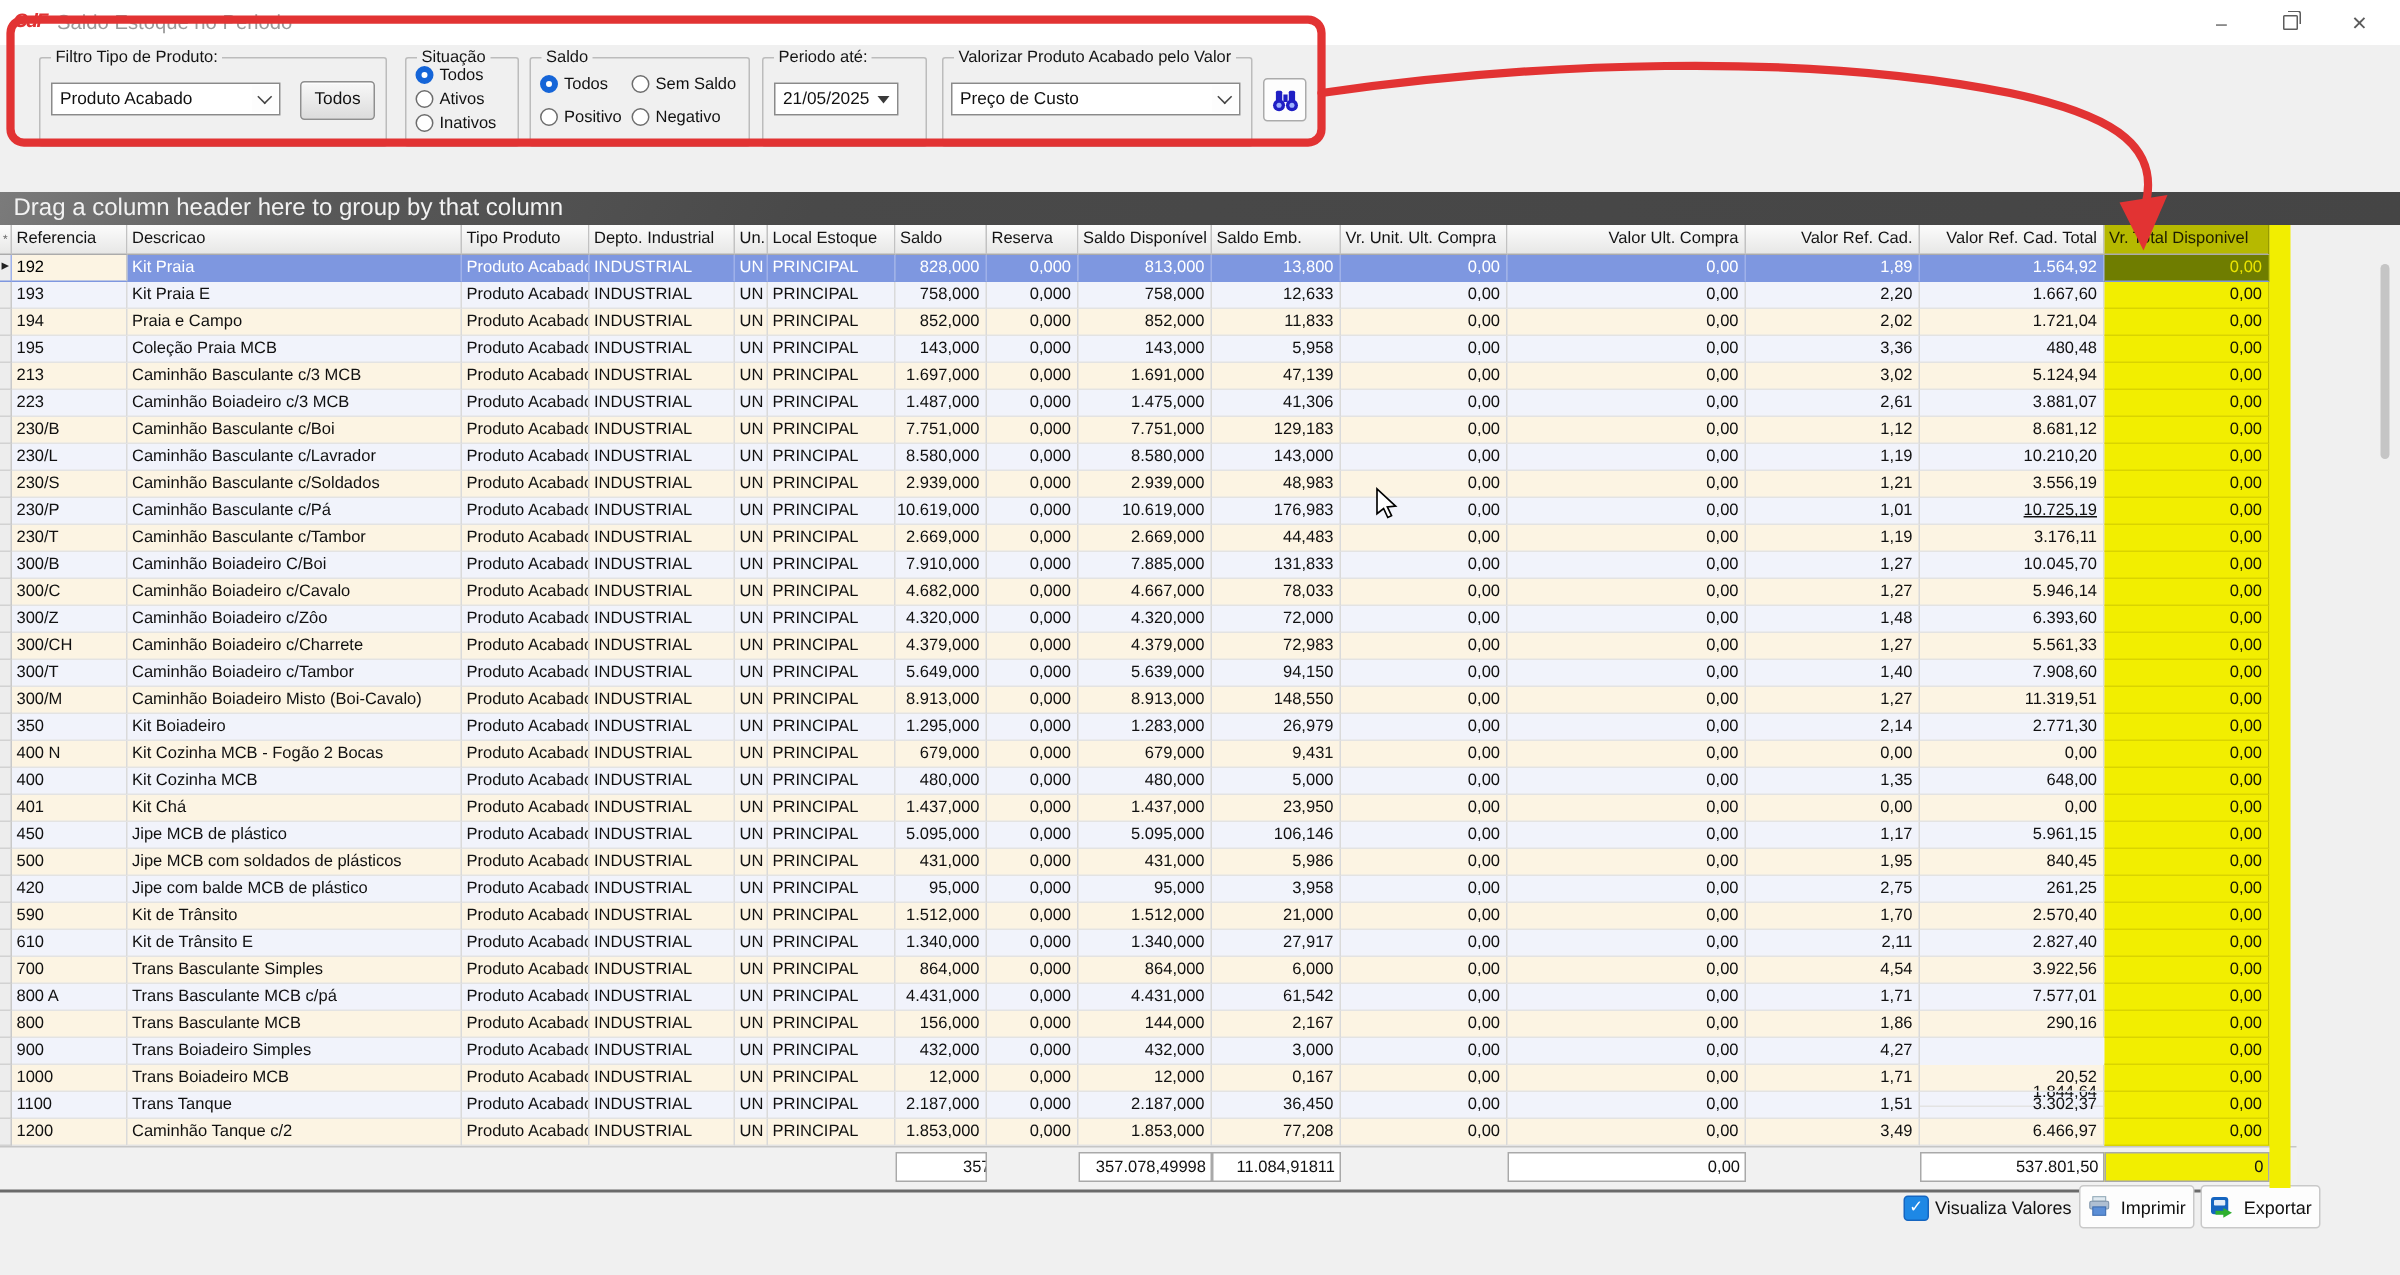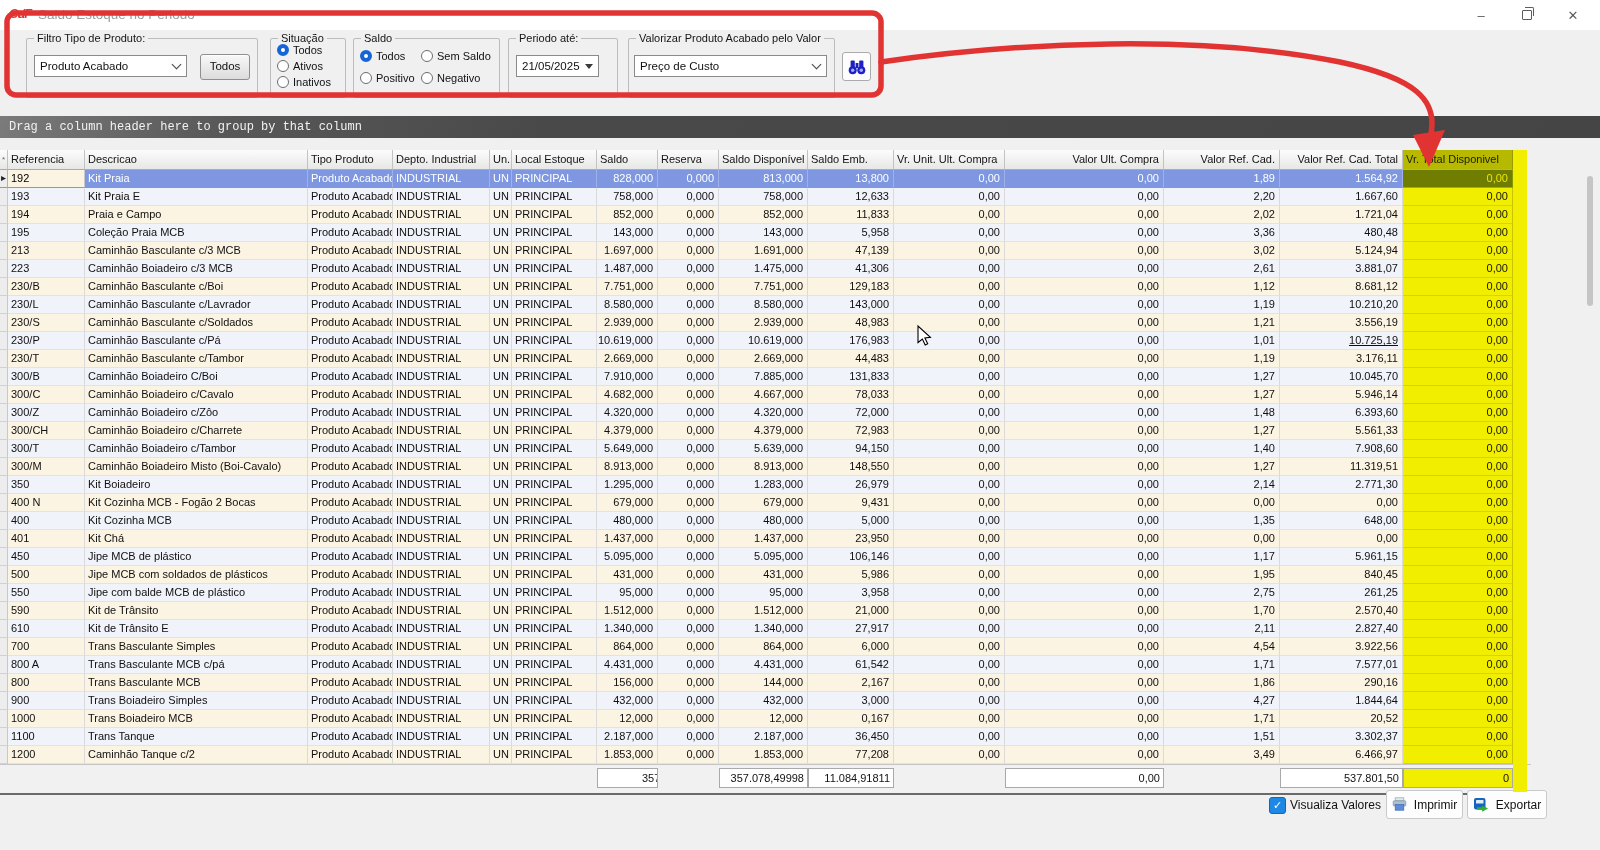--- a/index.html
+++ b/index.html
@@ -26,23 +26,23 @@
   .combo .chevbox { position:absolute; right:1px; top:1px; bottom:1px; width:17px; background:#fdfdfd; display:flex; align-items:center; justify-content:center; }
   .chev { width:6px; height:6px; border-right:1.5px solid #444; border-bottom:1.5px solid #444; transform:rotate(45deg); margin-top:-3px; }
   .tri-down { width:0; height:0; border-left:4px solid transparent; border-right:4px solid transparent; border-top:5px solid #3a3a3a; }
   .btn-gray { position:absolute; background:linear-gradient(#f8f8f8,#dcdcdc); border:1px solid #8f8f8f; border-radius:3px; font-size:11.5px; color:#111; text-align:center; box-shadow:0 1px 0 rgba(255,255,255,.7) inset; }
   .radio-row { position:absolute; display:flex; align-items:center; font-size:11px; color:#111; white-space:nowrap; }
   .radio { width:12px; height:12px; border-radius:50%; border:1px solid #6d6d6d; background:#fff; margin-right:4px; box-sizing:border-box; }
   .radio.sel { border:4px solid #1565d8; }
   .search-btn { position:absolute; left:842px; top:52px; width:27px; height:27px; background:#fdfdfd; border:1px solid #ababab; border-radius:3px; display:flex; align-items:center; justify-content:center; }
 
   
-  .dragbar { position:absolute; top:116px; left:0; width:1600px; height:22px;
+  .dragbar { position:absolute; top:128px; left:0; width:1600px; height:22px;
     background:linear-gradient(115deg,#7b7b7b 0%,#585858 14%,#494949 34%,#454545 100%);
-    color:#f2f2f2; font-size:12px; line-height:22px; padding-left:9px; box-sizing:border-box;font-family:Liberation Mono, monospace; }
+    color:#f2f2f2; font-size:16px; line-height:22px; padding-left:9px; box-sizing:border-box; }
   #grid-header { position:absolute; top:150px; left:0; width:1513px; display:flex; }
   .hcell { box-sizing:border-box; height:20px; line-height:19px; font-size:11px; padding-left:3px;
     border-right:1px solid #c2c2c2; border-bottom:1px solid #ababab;
     background:linear-gradient(#fcfcfc,#e7e7e6); color:#131313; overflow:hidden; white-space:nowrap; flex:0 0 auto; }
   .hcell.r { text-align:right; padding-right:4px; padding-left:0; }
   .hcell.hl-head { background:#b6b900; color:#1d1d00; border-right-color:#989b00; }
   .hcell.ind { width:8px; padding:0; text-align:center; font-size:8px; color:#666; line-height:20px; }
   #grid-rows { position:absolute; top:170px; left:0; width:1513px; }
   .grow { display:flex; height:18px; }
   .grow.base { background:#fcf4e3; }
@@ -598,21 +598,21 @@
       <div class="cell r" style="width: 89px;">431,000</div>
       <div class="cell r" style="width: 86px;">5,986</div>
       <div class="cell r" style="width: 111px;">0,00</div>
       <div class="cell r" style="width: 159px;">0,00</div>
       <div class="cell r" style="width: 116px;">1,95</div>
       <div class="cell r" style="width: 123px;">840,45</div>
       <div class="cell r hl" style="width: 110px;">0,00</div>
     </div>
     <div class="grow alt">
       <div class="cell ind"></div>
-      <div class="cell" style="width: 77px;">550</div>
+      <div class="cell" style="width: 77px;">420</div>
       <div class="cell" style="width: 223px;">Jipe com balde MCB de plástico</div>
       <div class="cell" style="width: 85px;">Produto Acabado</div>
       <div class="cell" style="width: 97px;">INDUSTRIAL</div>
       <div class="cell" style="width: 22px;">UN</div>
       <div class="cell" style="width: 85px;">PRINCIPAL</div>
       <div class="cell r" style="width: 61px;">95,000</div>
       <div class="cell r" style="width: 61px;">0,000</div>
       <div class="cell r" style="width: 89px;">95,000</div>
       <div class="cell r" style="width: 86px;">3,958</div>
       <div class="cell r" style="width: 111px;">0,00</div>
@@ -719,21 +719,21 @@
       <div class="cell" style="width: 97px;">INDUSTRIAL</div>
       <div class="cell" style="width: 22px;">UN</div>
       <div class="cell" style="width: 85px;">PRINCIPAL</div>
       <div class="cell r" style="width: 61px;">432,000</div>
       <div class="cell r" style="width: 61px;">0,000</div>
       <div class="cell r" style="width: 89px;">432,000</div>
       <div class="cell r" style="width: 86px;">3,000</div>
       <div class="cell r" style="width: 111px;">0,00</div>
       <div class="cell r" style="width: 159px;">0,00</div>
       <div class="cell r" style="width: 116px;">4,27</div>
-      <div class="cell r" style="width: 123px;">1.844,64</div>
+      <div class="cell r" style="width: 123px; margin-top: 28px;">1.844,64</div>
       <div class="cell r hl" style="width: 110px;">0,00</div>
     </div>
     <div class="grow base">
       <div class="cell ind"></div>
       <div class="cell" style="width: 77px;">1000</div>
       <div class="cell" style="width: 223px;">Trans Boiadeiro MCB</div>
       <div class="cell" style="width: 85px;">Produto Acabado</div>
       <div class="cell" style="width: 97px;">INDUSTRIAL</div>
       <div class="cell" style="width: 22px;">UN</div>
       <div class="cell" style="width: 85px;">PRINCIPAL</div>

